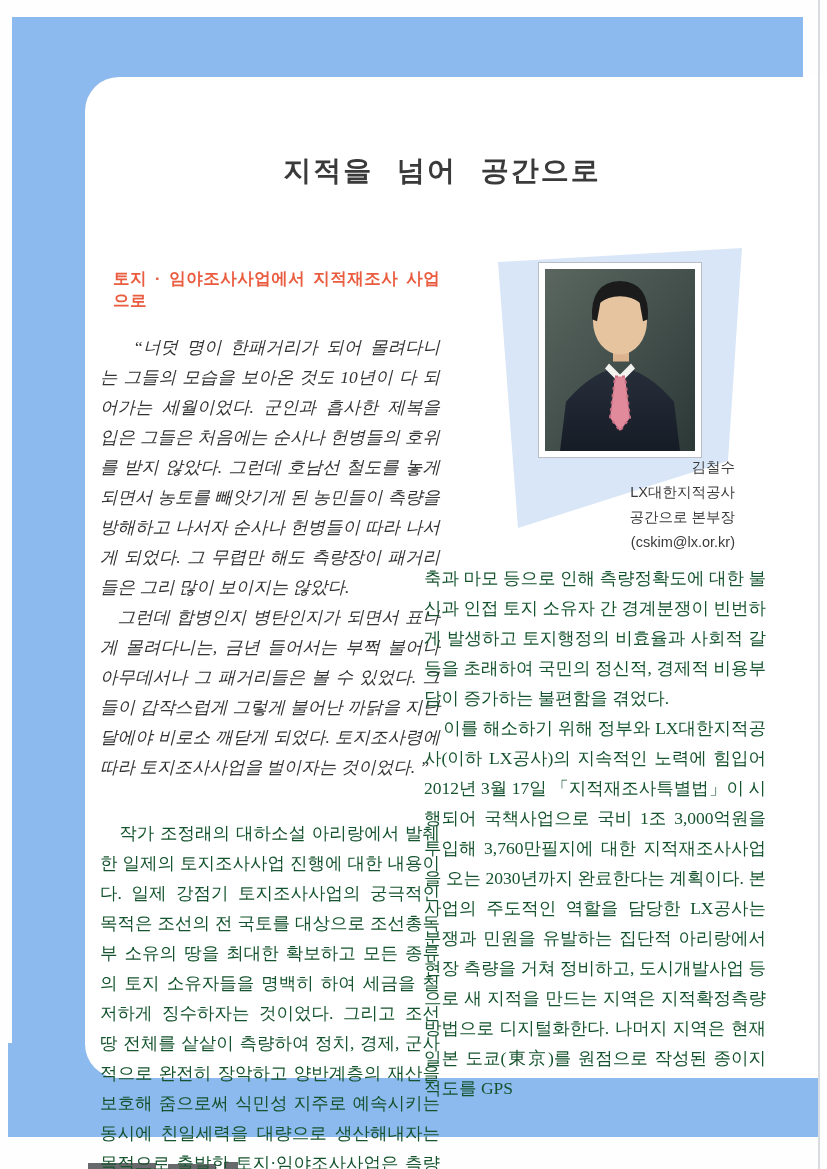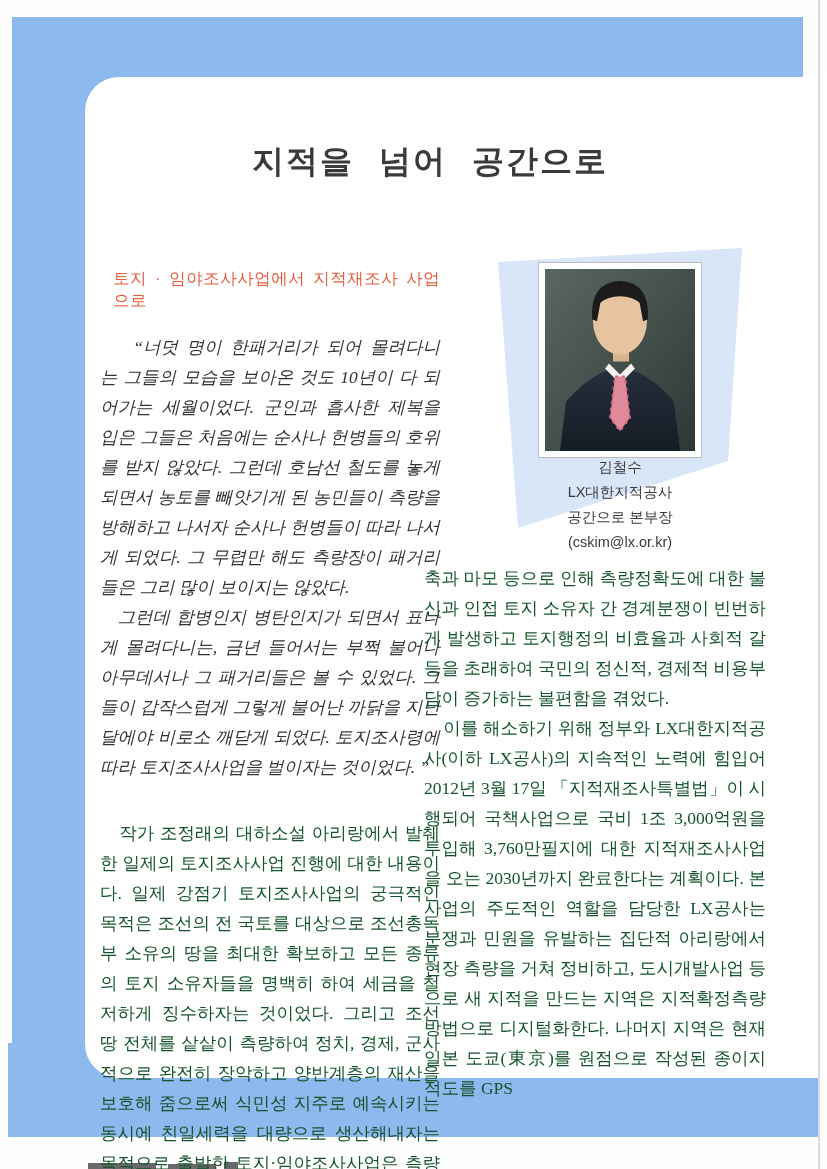--- a/index.html
+++ b/index.html
@@ -17,30 +17,30 @@
     background:#ffffff;border-radius:34px 0 0 34px;
   }
   
   .edge-line{position:absolute;left:818px;top:0;width:2px;height:1169px;background:#d8dce1;}
   .stub{position:absolute;background:#4d4f52;opacity:.85;}
   .stub.s1{left:88px;top:1163px;width:68px;height:6px;}
   .stub.s2{left:168px;top:1164px;width:48px;height:5px;}
   .stub.s3{left:224px;top:1162px;width:14px;height:7px;}
   
   .page-title{
-    position:absolute;left:100px;top:140px;width:660px;margin:0;text-align:center;
+    position:absolute;left:100px;top:140px;width:660px;margin:12px;text-align:center;
     font-family:"Liberation Sans","DejaVu Sans",sans-serif;
-    font-size:32px;font-weight:900;color:#3a3a3a;
+    font-size:28px;font-weight:900;color:#3a3a3a;
     letter-spacing:2px;word-spacing:14px;
   }
   
   .section-heading{
     position:absolute;left:113px;top:268px;width:340px;margin:0;
     font-family:"Liberation Sans","DejaVu Sans",sans-serif;
-    font-size:16.5px;font-weight:400;color:#ea5c3f;word-spacing:3px;letter-spacing:.5px;
+    font-size:16.5px;font-weight:700;color:#ea5c3f;word-spacing:3px;letter-spacing:.5px;
   }
   .col-left{position:absolute;left:100px;top:303px;width:340px;}
   .col-right{position:absolute;left:424px;top:563px;width:342px;}
   .col-left p,.col-right p{
     margin:0;font-size:17.5px;line-height:30px;color:#14532d;
     text-align:justify;
   }
   p.quote{font-style:italic;color:#333;}
   p.quote.q1{text-indent:1.9em;margin-top:29px;}
   p.quote.q2{text-indent:1em;}
@@ -51,21 +51,21 @@
     position:absolute;left:470px;top:246px;width:280px;height:296px;
     background:#d8e6f7;
     clip-path:polygon(28px 16px,272px 2px,258px 215px,48px 282px);
   }
   .photo-frame{
     position:absolute;left:538px;top:262px;width:164px;height:196px;margin:0;
     background:#fff;border:1px solid #b9bec4;box-sizing:border-box;padding:6px;
   }
   .photo-frame svg{display:block;width:100%;height:100%;}
   .caption{
-    position:absolute;left:505px;top:455px;width:230px;text-align:center;
+    position:absolute;left:505px;top:455px;width:230px;text-align:right;
     font-family:"Liberation Sans","DejaVu Sans",sans-serif;
     font-size:14.5px;color:#3a3a3a;line-height:25px;
   }
 </style>
 </head>
 <body>
 
 <div class="frame-top"></div>
 <div class="frame-left"></div>
 <div class="frame-bottom"></div>

